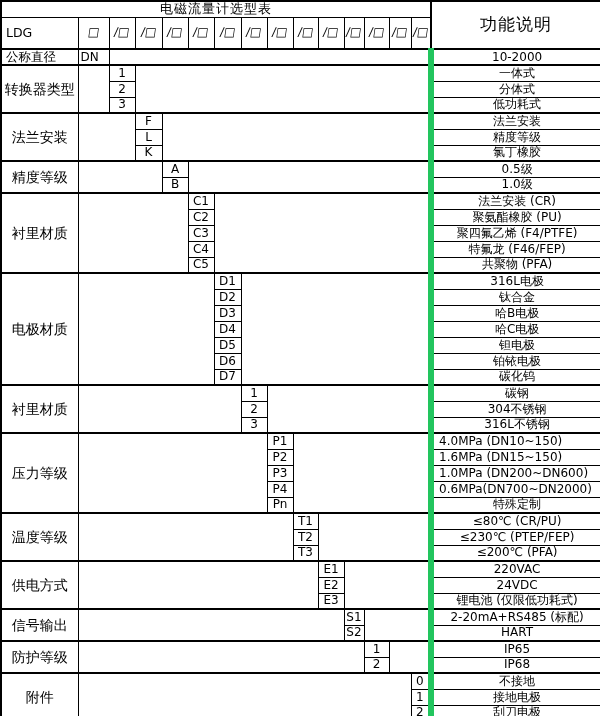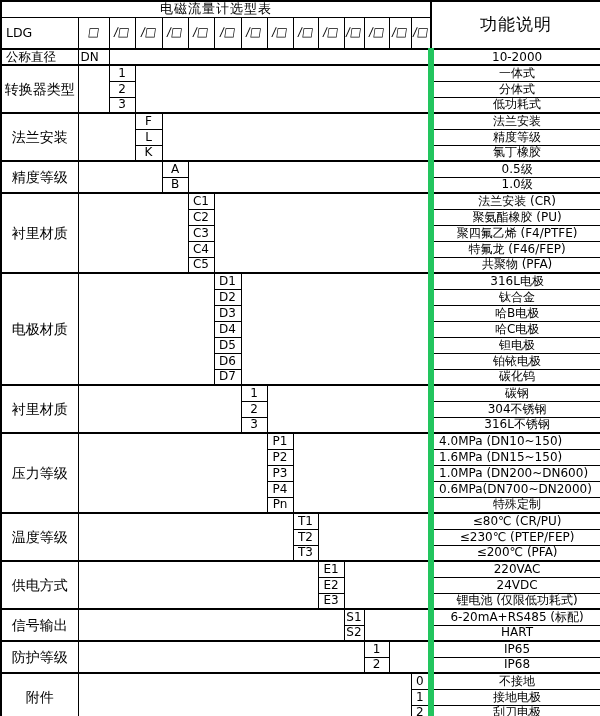--- a/index.html
+++ b/index.html
@@ -259,21 +259,21 @@
   <tr>
     <td class="code">E3</td>
     <td class="func">锂电池 (仅限低功耗式)</td>
   </tr>
 
   <tr>
     <td rowspan="2" class="lbl st">信号输出</td>
     <td rowspan="2" colspan="10" class="st"></td>
     <td class="code st">S1</td>
     <td rowspan="2" colspan="3" class="st"></td>
-    <td class="func st">6-20mA+RS485 (标配)</td>
+    <td class="func st">2-20mA+RS485 (标配)</td>
   </tr>
   <tr>
     <td class="code">S2</td>
     <td class="func">HART</td>
   </tr>
 
   <tr>
     <td rowspan="2" class="lbl st">防护等级</td>
     <td rowspan="2" colspan="11" class="st"></td>
     <td class="code st">1</td>

